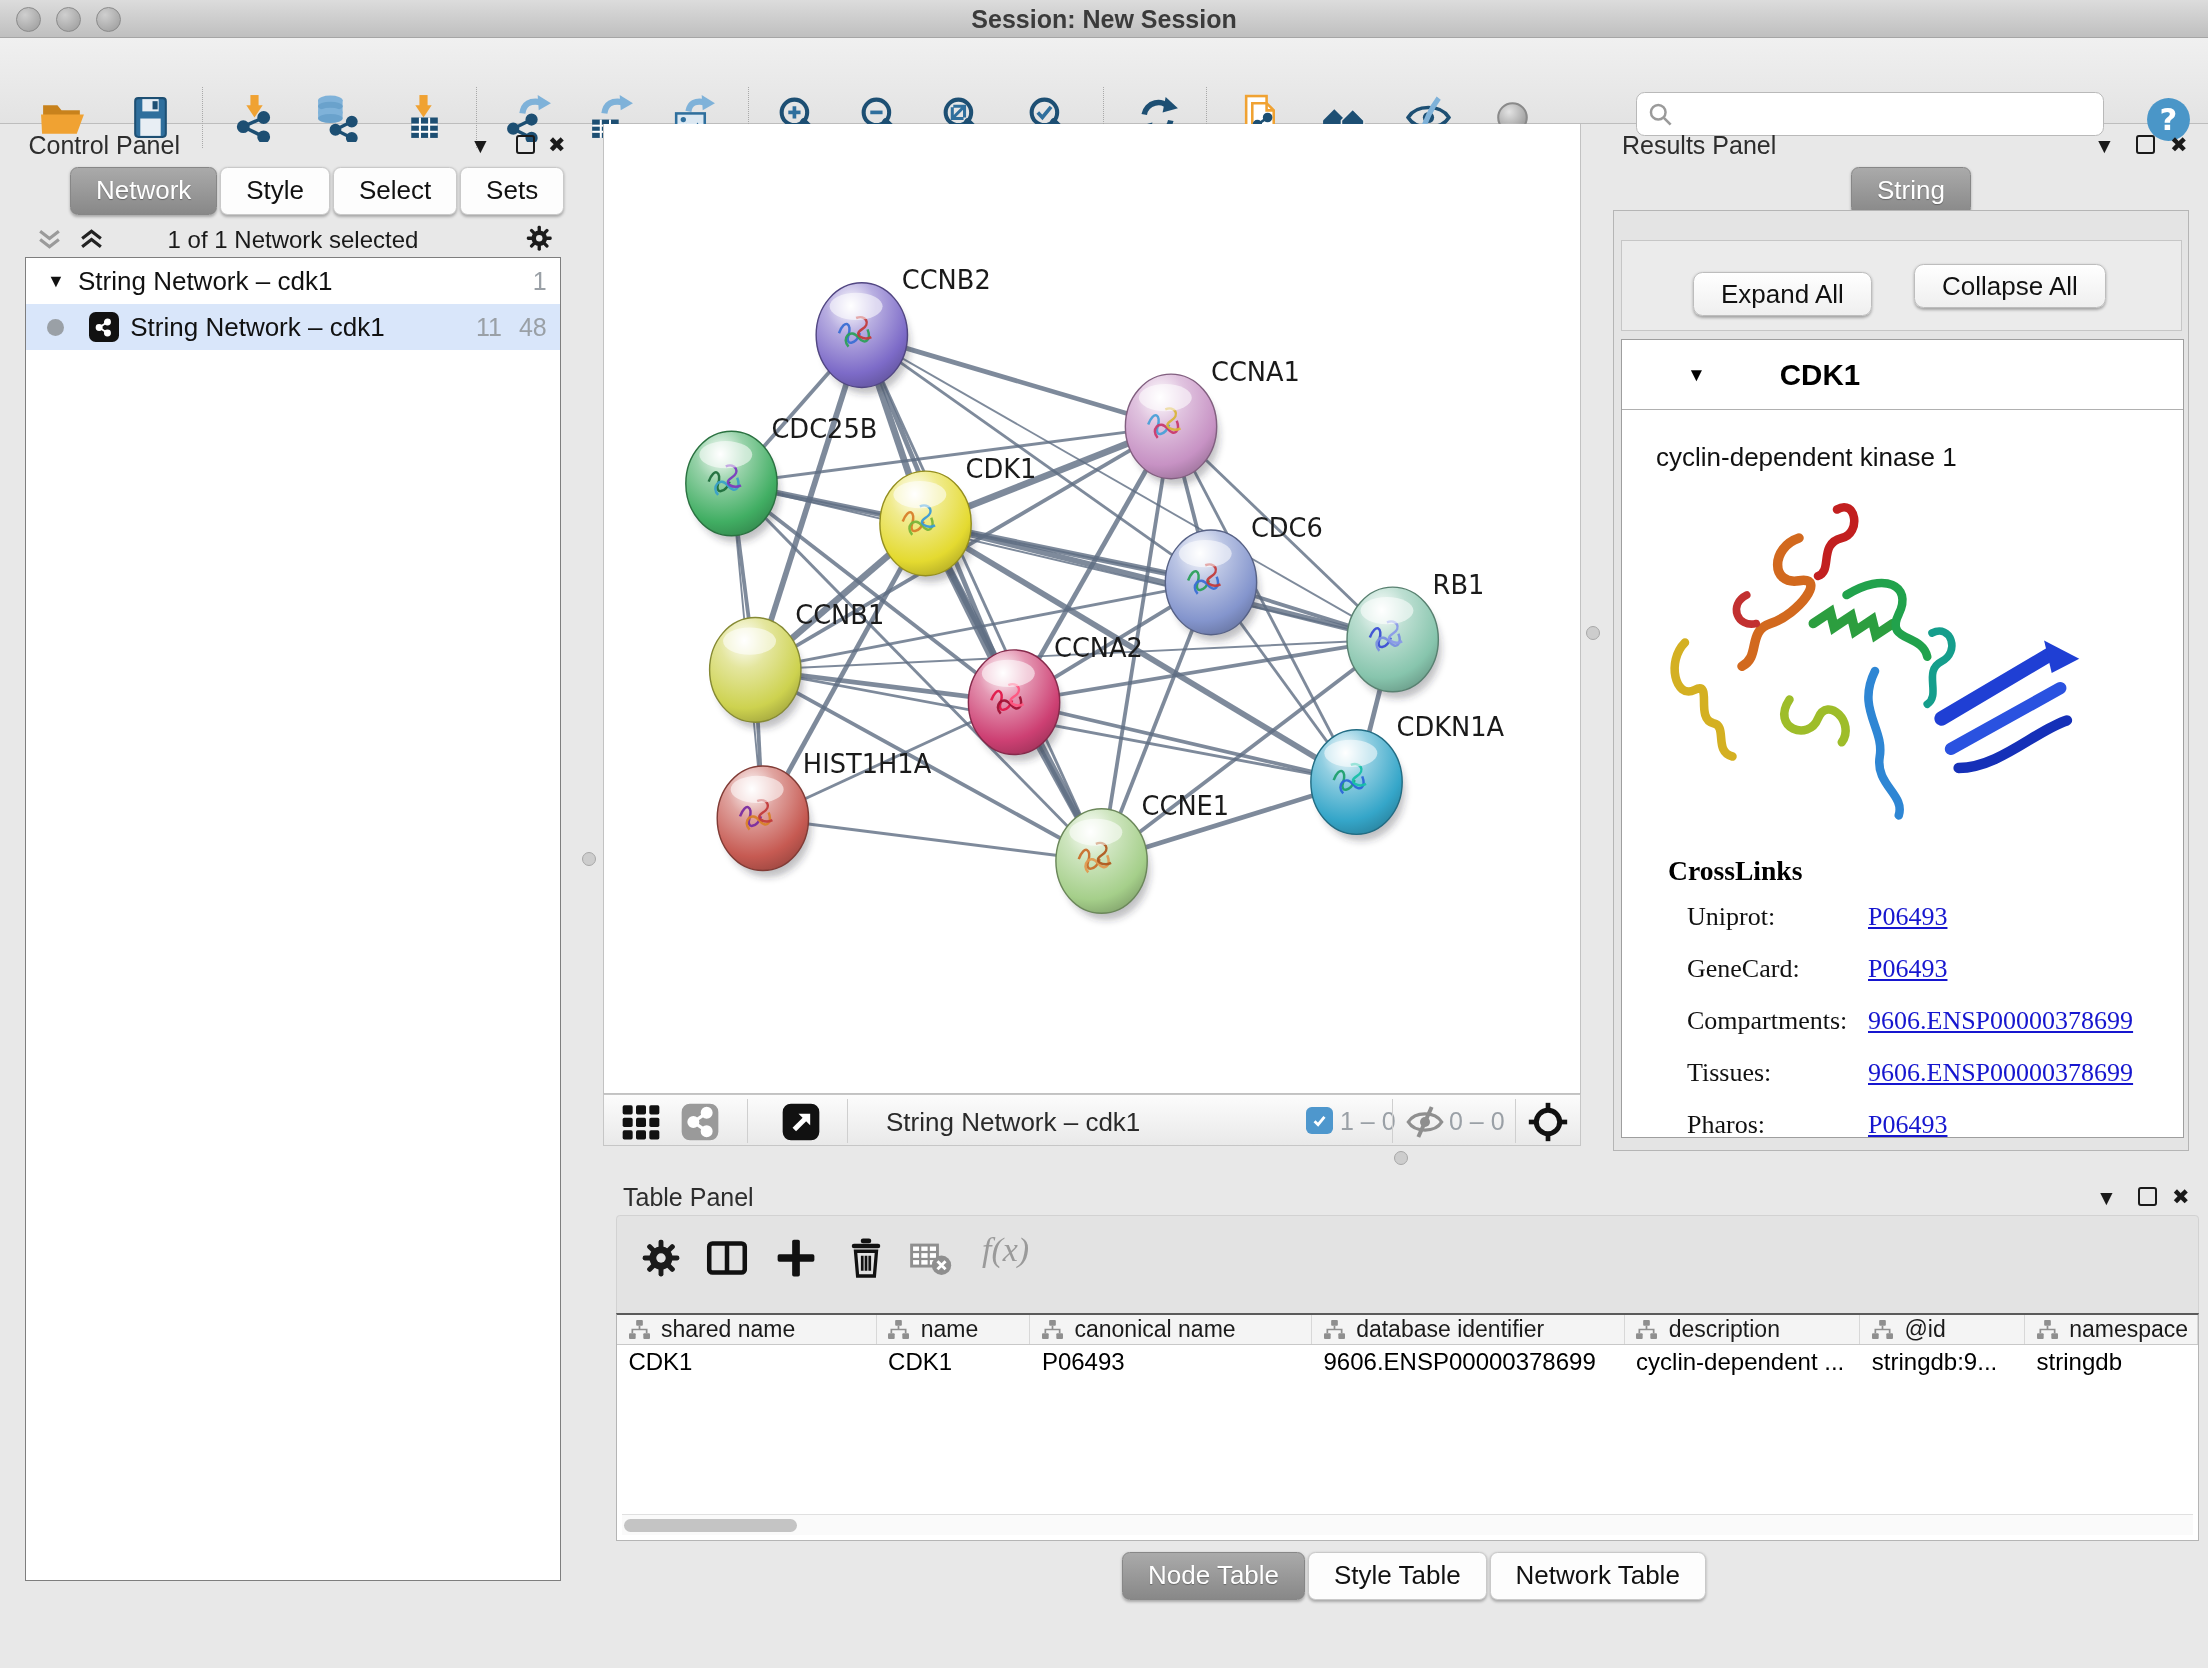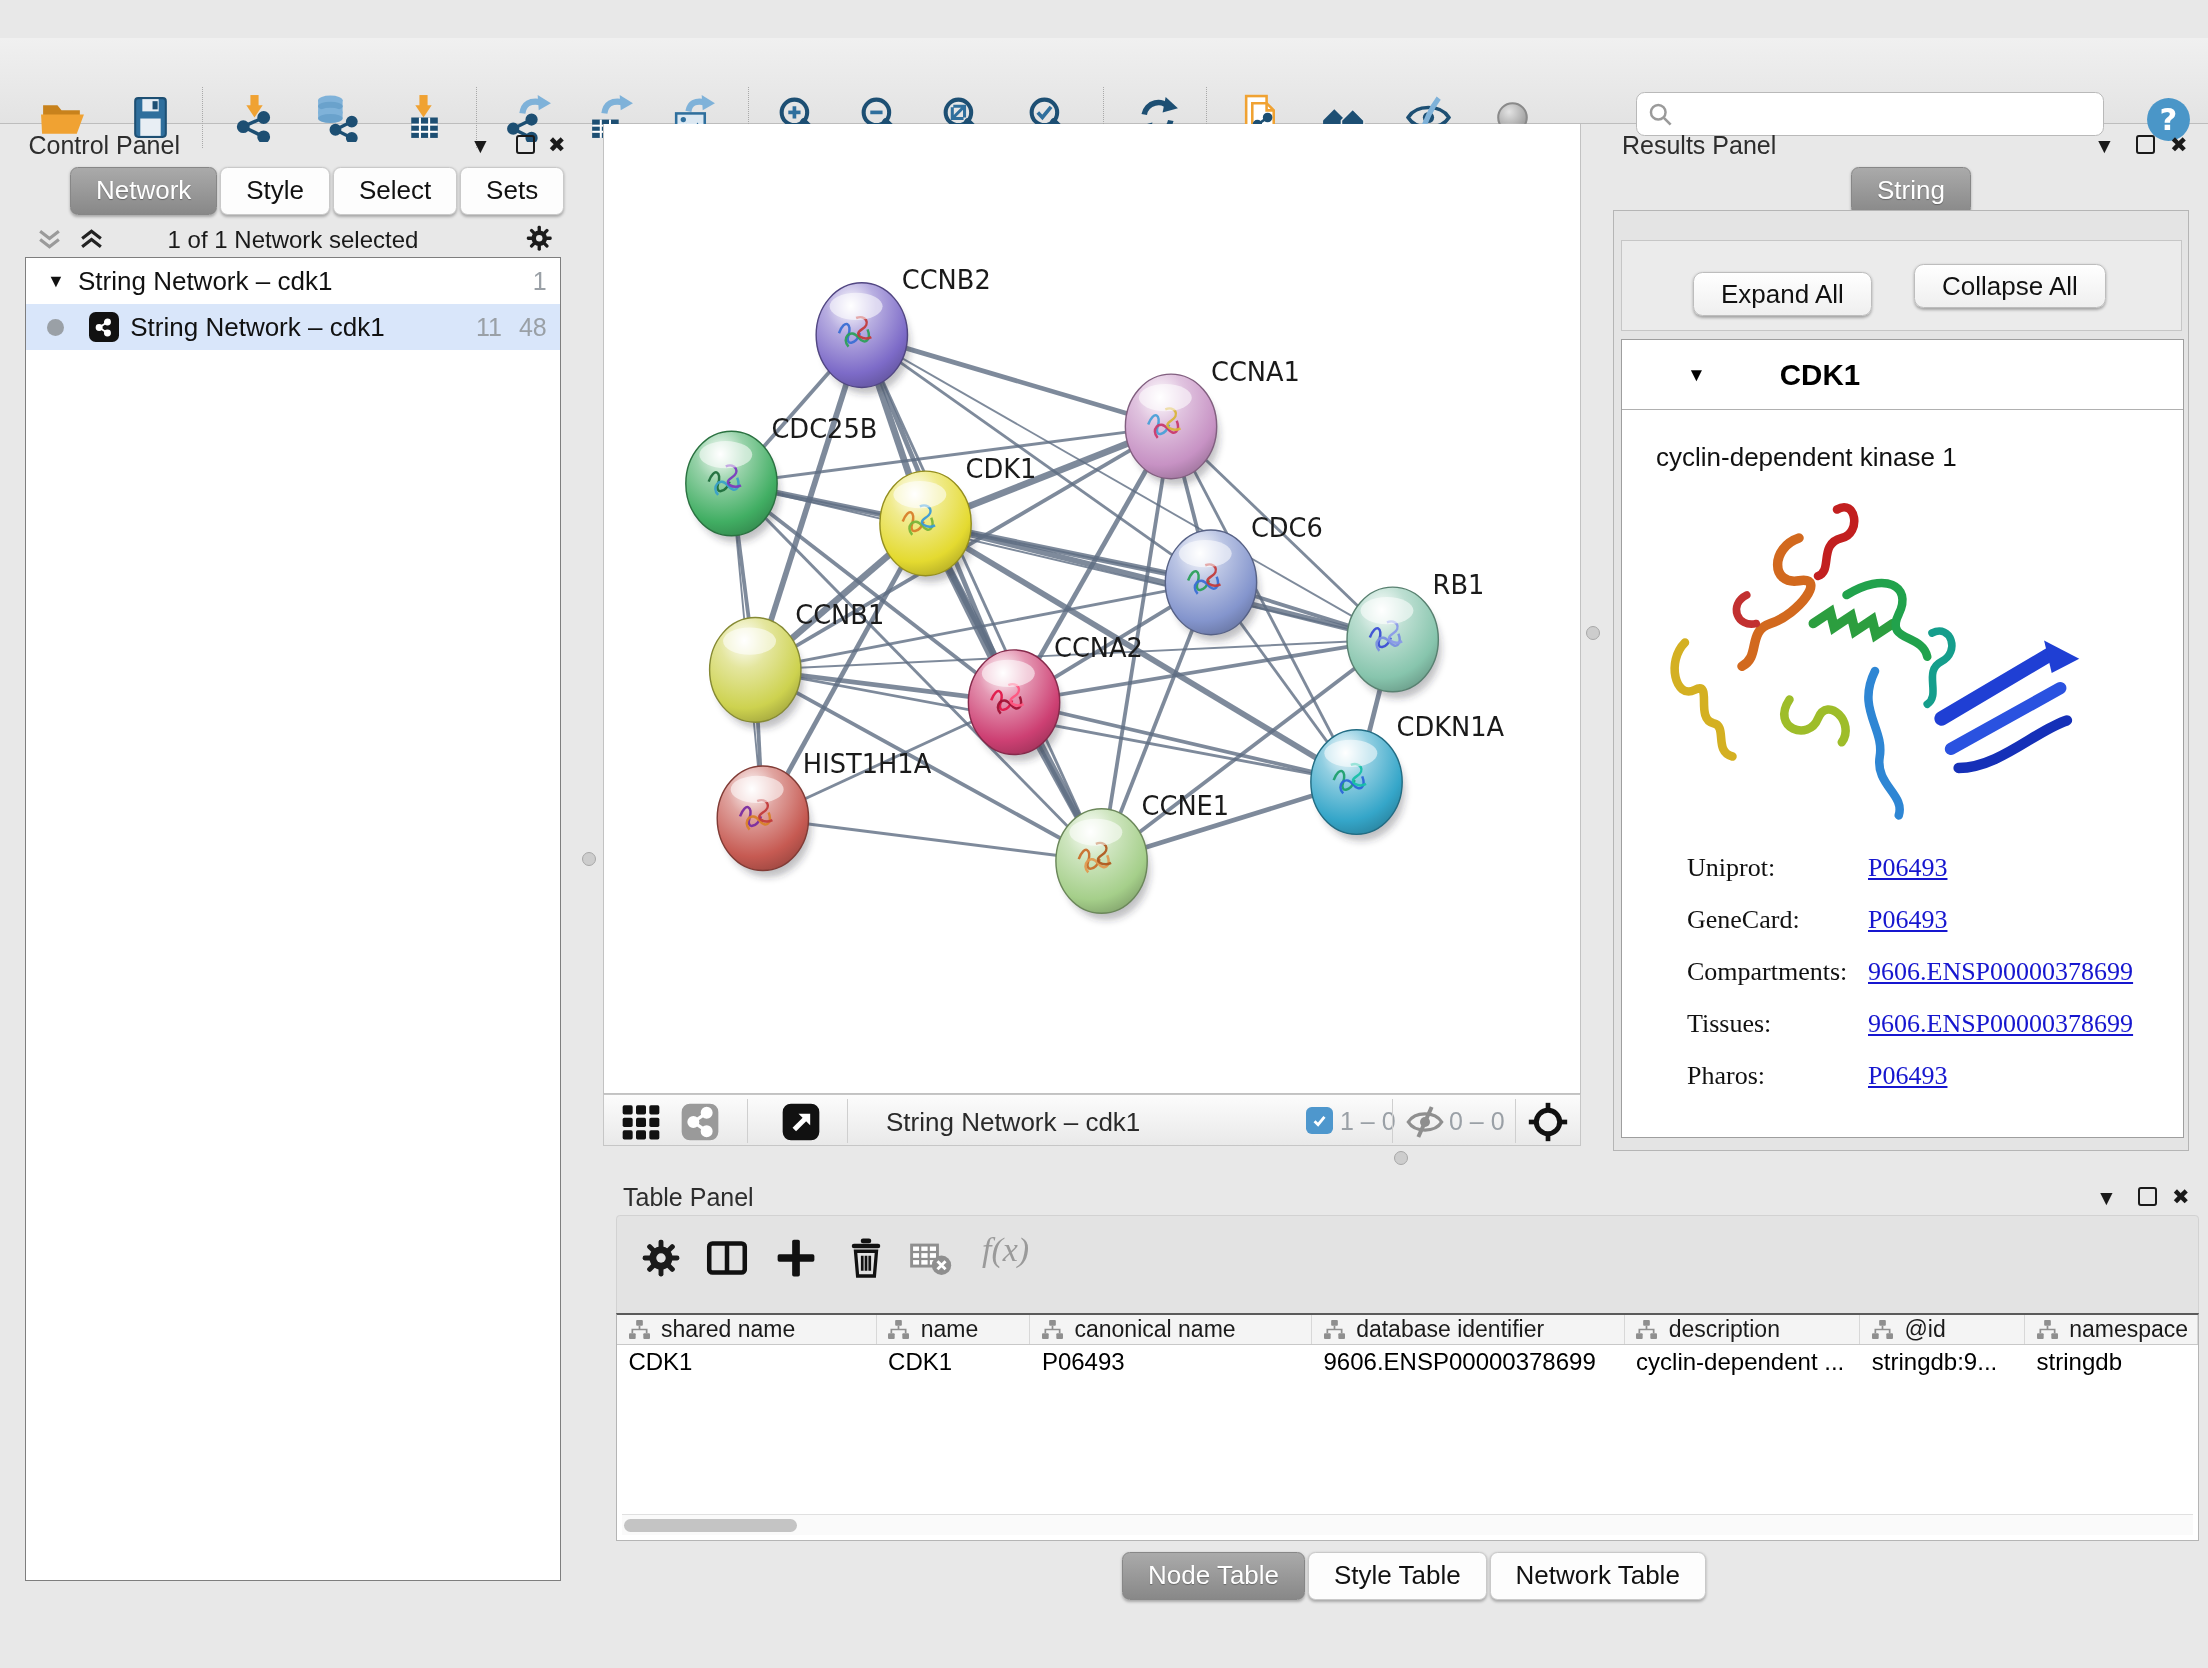--- a/index.html
+++ b/index.html
@@ -90,20 +90,26 @@
   .membtn{position:absolute;left:2062px;top:5.7px;width:135px;height:40px;background:#fdfdfd;
     border:1.4px solid #a8a8a8;display:flex;align-items:center;justify-content:center;gap:7.6px;
     font-size:24px;color:#111;cursor:pointer}
   .memdot{width:16px;height:16px;border-radius:50%;background:#1fa52c}
 </style>
 </head>
 <body>
 
 <div class="app">
 
+  <div class="titlebar">
+    <span class="light" style="left:16px"></span>
+    <span class="light" style="left:56px"></span>
+    <span class="light" style="left:96px"></span>
+    <div class="title">Session: New Session</div>
+  </div>
 
   <div class="toolbar">
     <button class="tb" style="left:38px">
       <svg viewBox="0 0 48 48">
           <path d="M5,12 h14 l4,5 h18 v6 H5 z" fill="#c8821c"></path>
           <path d="M3,21 h42 l-7,19 H4 z" fill="#f0a232"></path>
         </svg>
     </button>
     <button class="tb" style="left:126px">
       <svg viewBox="0 0 48 48">
@@ -643,20 +649,21 @@
           <path d="M140,230 C120,260 160,275 170,250 C180,225 210,255 195,275" stroke="#9ebd2a" stroke-width="9"></path>
           <path d="M290,160 C310,150 320,180 300,190 C280,200 300,225 285,235" stroke="#159e8c" stroke-width="8"></path>
           <path d="M230,200 C210,240 240,260 235,290 C230,320 262,330 255,352" stroke="#2e86d4" stroke-width="9"></path>
           <path d="M300,250 L415,182" stroke="#1f3fd4" stroke-width="15"></path>
           <path d="M310,282 L425,218" stroke="#2a52e0" stroke-width="13"></path>
           <path d="M318,302 C360,302 400,262 432,252" stroke="#1530b8" stroke-width="11"></path>
         </g>
         <polygon points="408,168 445,187 416,202" fill="#1f3fd4"></polygon>
       </svg>
 
+      <div class="serif" style="font-size:27.6px;font-weight:bold;margin:13.3px 0 3.8px 46px">CrossLinks</div>
       <div id="xlinks" class="serif" style="margin-left:65px">
           <div class="xrow">
             <span class="xlab">Uniprot:</span>
             <a class="xval">P06493</a>
           </div>
           <div class="xrow">
             <span class="xlab">GeneCard:</span>
             <a class="xval">P06493</a>
           </div>
           <div class="xrow">

